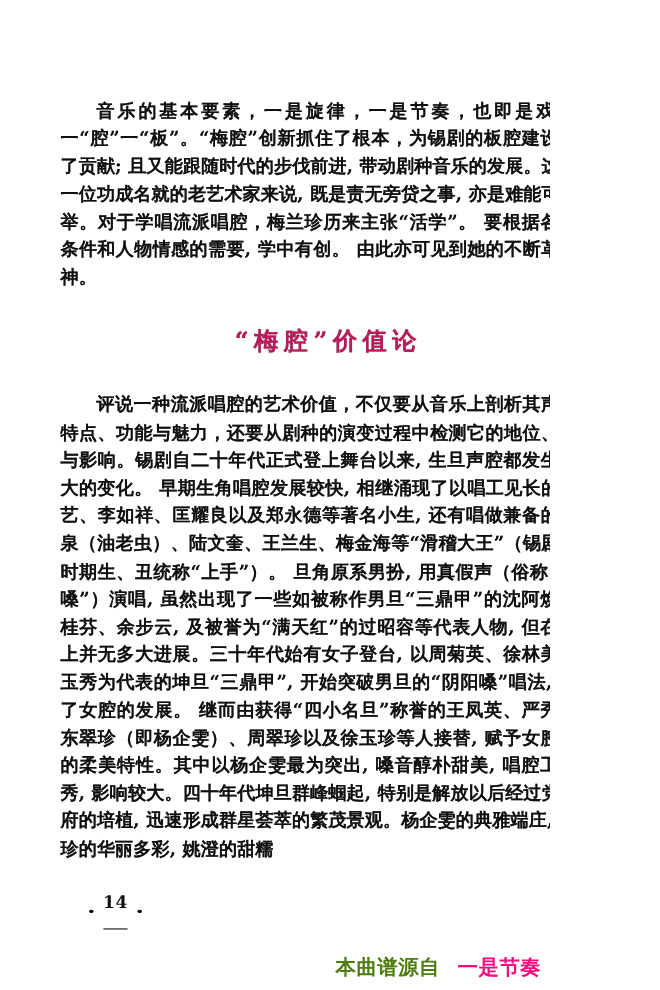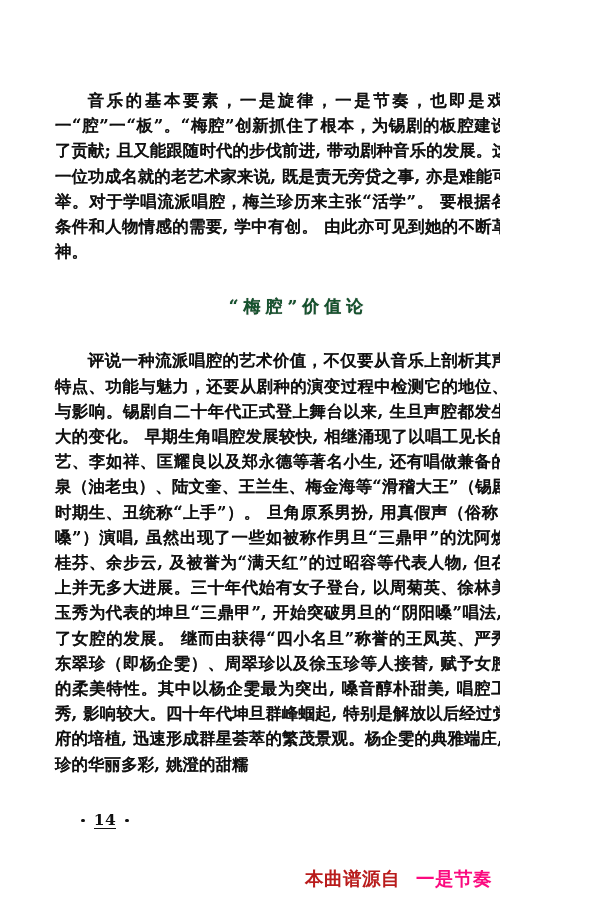--- a/index.html
+++ b/index.html
@@ -32,25 +32,25 @@
     letter-spacing: 0.15px;
     font-weight: 600;
     color: #101010;
     text-shadow: 0 0 0.6px rgba(0,0,0,0.55);
   }
   .para.indent {
     text-indent: 2em;
   }
   .section-title {
     margin: 0;
-    font-size: 17px;
+    font-size: 22px;
     font-weight: 700;
     text-align: center;
     letter-spacing: 5px;
-    color: #14532d;
+    color: #be185d;
     text-shadow: 0 0 0.7px rgba(0,0,0,0.6);
   }
   .gap-before-title { height: 31px; }
   .gap-after-title  { height: 30px; }
 
   .page-number {
     position: absolute;
     left: 0;
     top: 812px;
     width: 210px;
@@ -65,39 +65,39 @@
   }
   .page-number .dot {
     display: inline-block;
     width: 3.4px;
     height: 3.4px;
     border-radius: 50%;
     background: #101010;
   }
   .page-number .num {
     border-bottom: 1.4px solid #101010;
-    padding-bottom: 0px;
+    padding-bottom: 16px;
     line-height: 1.05;
     letter-spacing: 0.5px;
   }
 
   .watermark {
     position: absolute;
     right: 8px;
     top: 866px;
     display: flex;
     align-items: baseline;
     gap: 16px;
     font-family: "DejaVu Sans", "Liberation Sans", sans-serif;
     font-size: 18.5px;
     font-weight: 700;
     letter-spacing: 0.5px;
     white-space: nowrap;
   }
-  .watermark .wm-prefix { color: #b91c1c; }
+  .watermark .wm-prefix { color: #4d7c0f; }
   .watermark .wm-site   { color: #fb0a7f; }
 </style>
 </head>
 <body>
 
 <div class="page">
 
   <div class="content">
 
     <p class="para indent">音乐的基本要素，一是旋律，一是节奏，也即是戏曲的一“腔”一“板”。“梅腔”创新抓住了根本，为锡剧的板腔建设作出了贡献; 且又能跟随时代的步伐前进, 带动剧种音乐的发展。这对于一位功成名就的老艺术家来说, 既是责无旁贷之事, 亦是难能可贵之举。对于学唱流派唱腔，梅兰珍历来主张“活学”。 要根据各人的条件和人物情感的需要, 学中有创。 由此亦可见到她的不断革新精神。</p>

